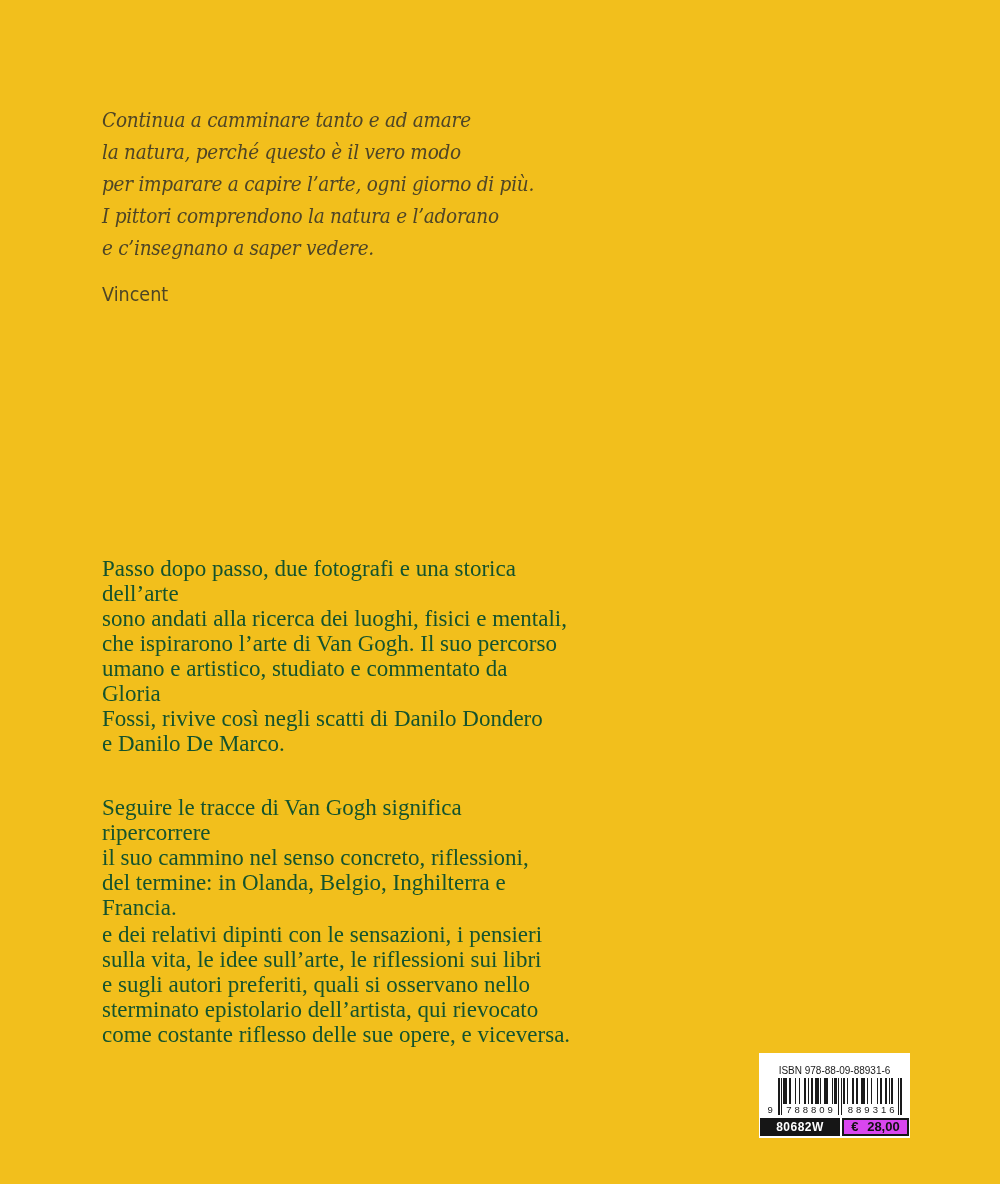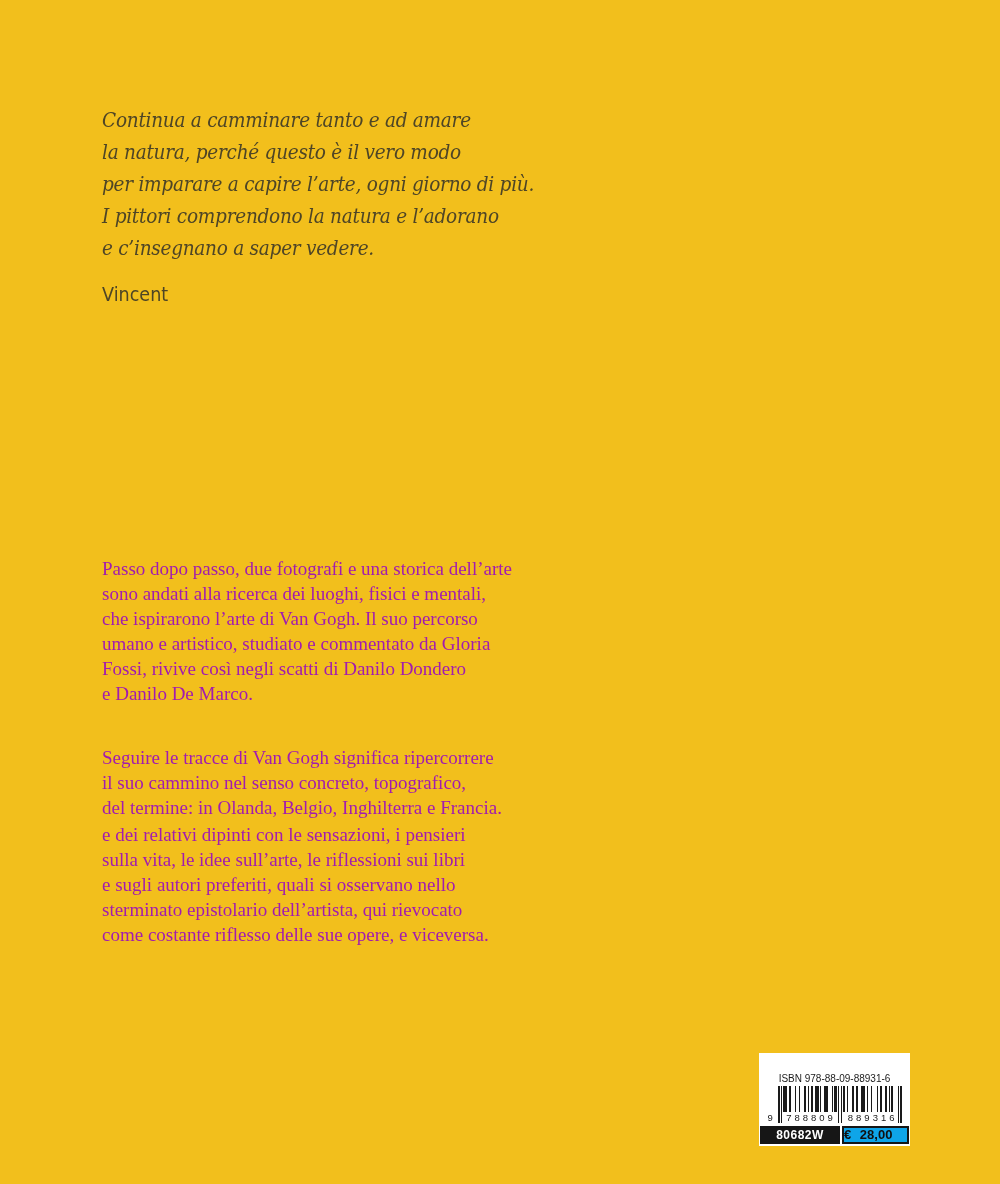--- a/index.html
+++ b/index.html
@@ -35,36 +35,36 @@
     font-size: 20px;
     letter-spacing: 0;
   }
 
   
   .description {
     position: absolute;
     left: 102px; top: 556px;
     width: 470px;
     font-family: "Liberation Serif", serif;
-    font-size: 19px;
+    font-size: 23px;
     line-height: 25px;
-    color: #a21caf;
+    color: #14532d;
   }
   .para { margin: 0; }
   .para.p1 { margin-bottom: 12px; }
   .para.p2 { margin-bottom: 2px; margin-top: 39px; }
 
   
   .barcode-label {
     position: absolute;
     left: 759px; top: 1053px;
     width: 151px;
     background: #ffffff;
     box-sizing: border-box;
-    padding: 20px 0 2px 0;
+    padding: 12px 0 2px 0;
     font-family: "Liberation Sans", sans-serif;
   }
   .isbn-text {
     text-align: center;
     font-size: 10px;
     line-height: 12px;
     height: 12px;
     color: #1a1a1a;
     white-space: nowrap;
   }
@@ -105,25 +105,26 @@
     font-weight: bold;
     font-size: 12px;
     line-height: 18px;
     text-align: center;
     letter-spacing: 0.5px;
   }
   .price-cell {
     flex: 1;
     box-sizing: border-box;
     border: 2px solid #161616;
-    background: #0ea5e9;
+    background: #d946ef;
     color: #111111;
     font-weight: bold;
     font-size: 13px;
     line-height: 14px;
+    text-align: center;
     word-spacing: 5px;
   }
 </style>
 </head>
 <body>
 
 <div class="cover">
 
   <div class="quote">
     <div>
@@ -140,21 +141,21 @@
     <div class="para p1">
         <div>Passo dopo passo, due fotografi e una storica dell’arte</div>
         <div>sono andati alla ricerca dei luoghi, fisici e mentali,</div>
         <div>che ispirarono l’arte di Van Gogh. Il suo percorso</div>
         <div>umano e artistico, studiato e commentato da Gloria</div>
         <div>Fossi, rivive così negli scatti di Danilo Dondero</div>
         <div>e Danilo De Marco.</div>
       </div>
     <div class="para p2">
         <div>Seguire le tracce di Van Gogh significa ripercorrere</div>
-        <div>il suo cammino nel senso concreto, topografico,</div>
+        <div>il suo cammino nel senso concreto, riflessioni,</div>
         <div>del termine: in Olanda, Belgio, Inghilterra e Francia.</div>
       </div>
     <div class="para p3">
         <div>e dei relativi dipinti con le sensazioni, i pensieri</div>
         <div>sulla vita, le idee sull’arte, le riflessioni sui libri</div>
         <div>e sugli autori preferiti, quali si osservano nello</div>
         <div>sterminato epistolario dell’artista, qui rievocato</div>
         <div>come costante riflesso delle sue opere, e viceversa.</div>
       </div>
   </div>

